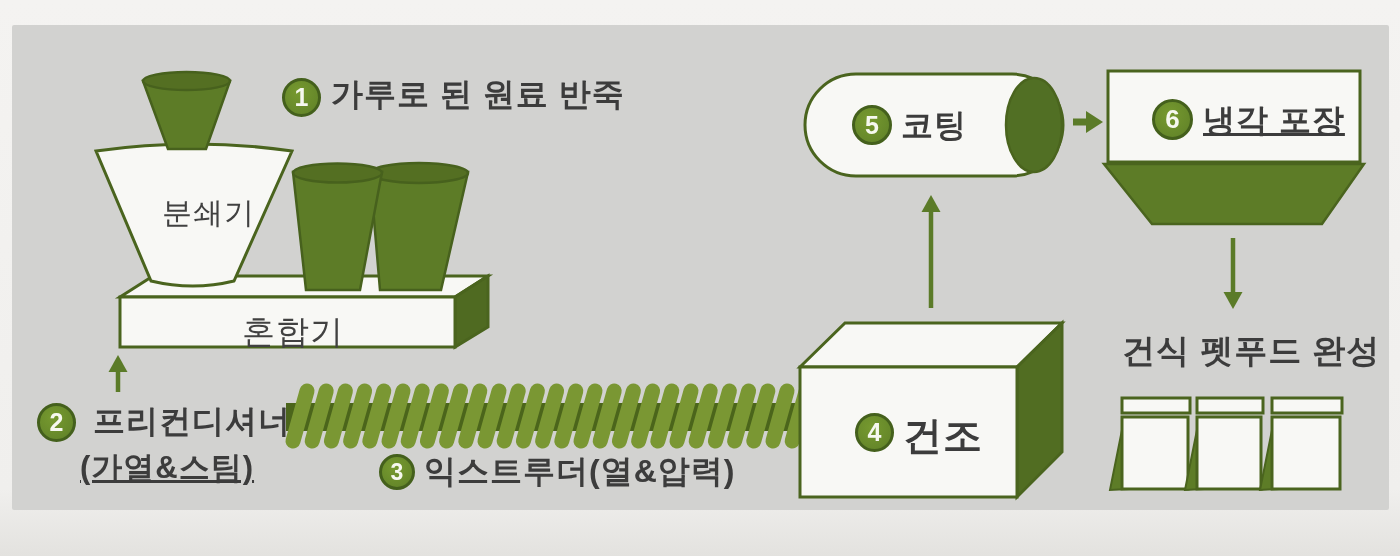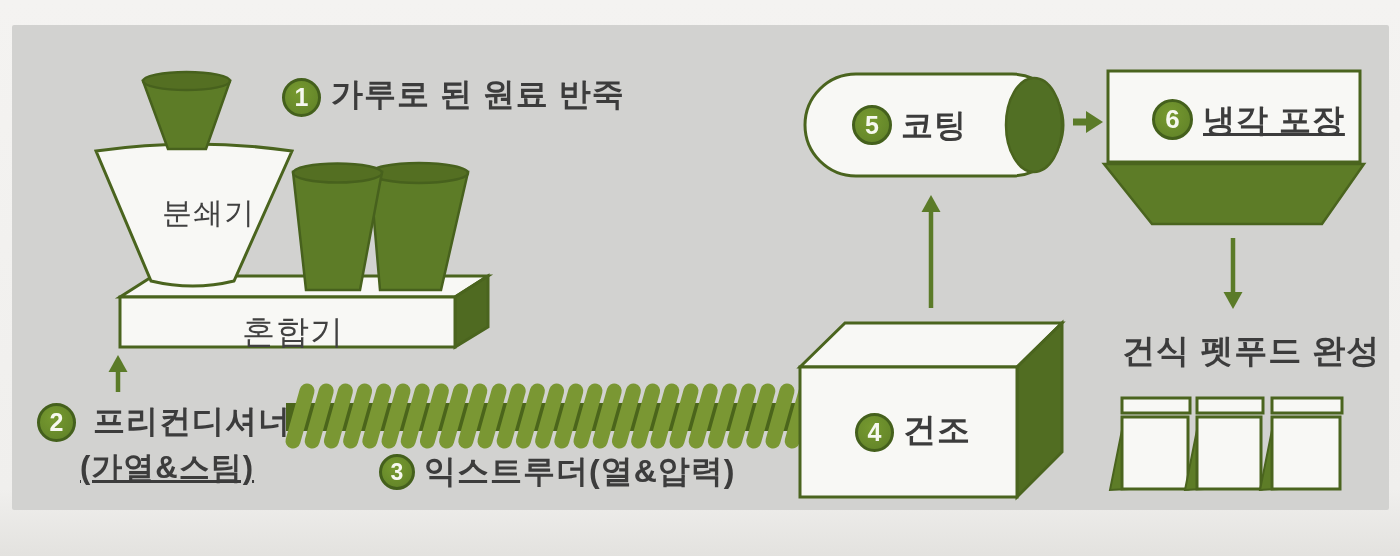--- a/index.html
+++ b/index.html
@@ -156,21 +156,21 @@
 <div class="label" style="left:80px;top:451px;font-size:31px;text-decoration:underline;">(가열&amp;스팀)</div>
 
 <div class="badge" style="left:379px;top:454px;width:36px;height:36px;font-size:23px;">
   <span>3</span>
 </div>
 <div class="label" style="left:424px;top:454px;font-size:32px;">익스트루더(열&amp;압력)</div>
 
 <div class="badge" style="left:855px;top:413px;width:39px;height:39px;font-size:25px;">
   <span>4</span>
 </div>
-<div class="label" style="left:903px;top:415px;font-size:33px;font-family:Liberation Mono, monospace;">건조</div>
+<div class="label" style="left:903px;top:415px;font-size:39px;">건조</div>
 
 <div class="badge" style="left:852px;top:105px;width:40px;height:40px;font-size:25px;">
   <span>5</span>
 </div>
 <div class="label" style="left:901px;top:108px;font-size:32px;">코팅</div>
 
 <div class="badge" style="left:1152px;top:99px;width:41px;height:41px;font-size:26px;">
   <span>6</span>
 </div>
 <div class="label" style="left:1203px;top:103px;font-size:32px;text-decoration:underline;">냉각 포장</div>

